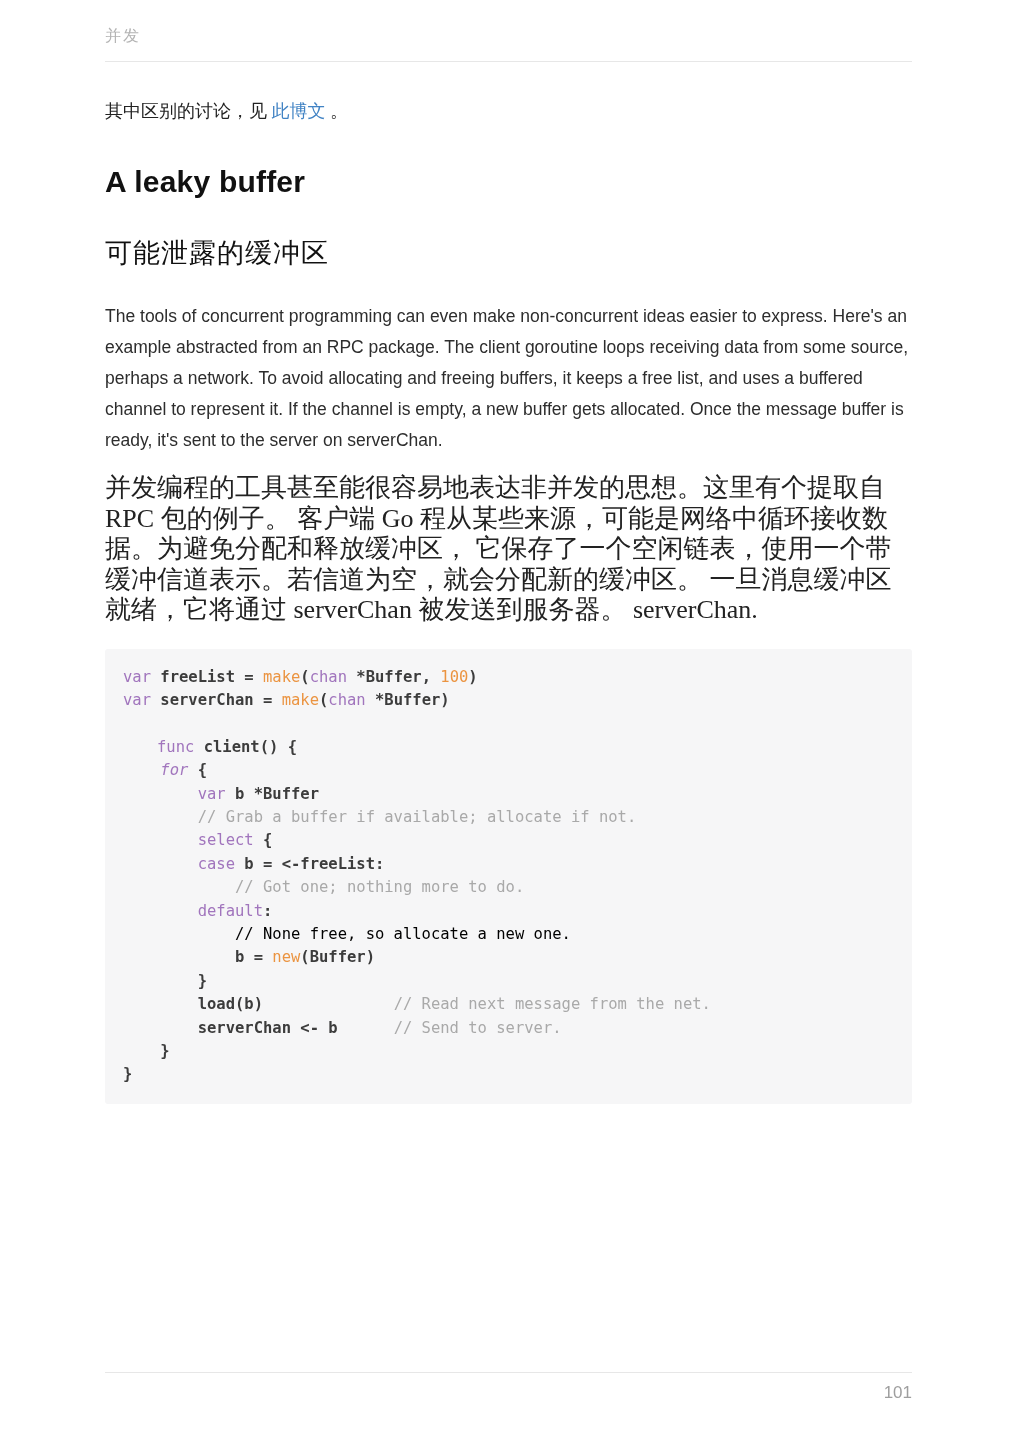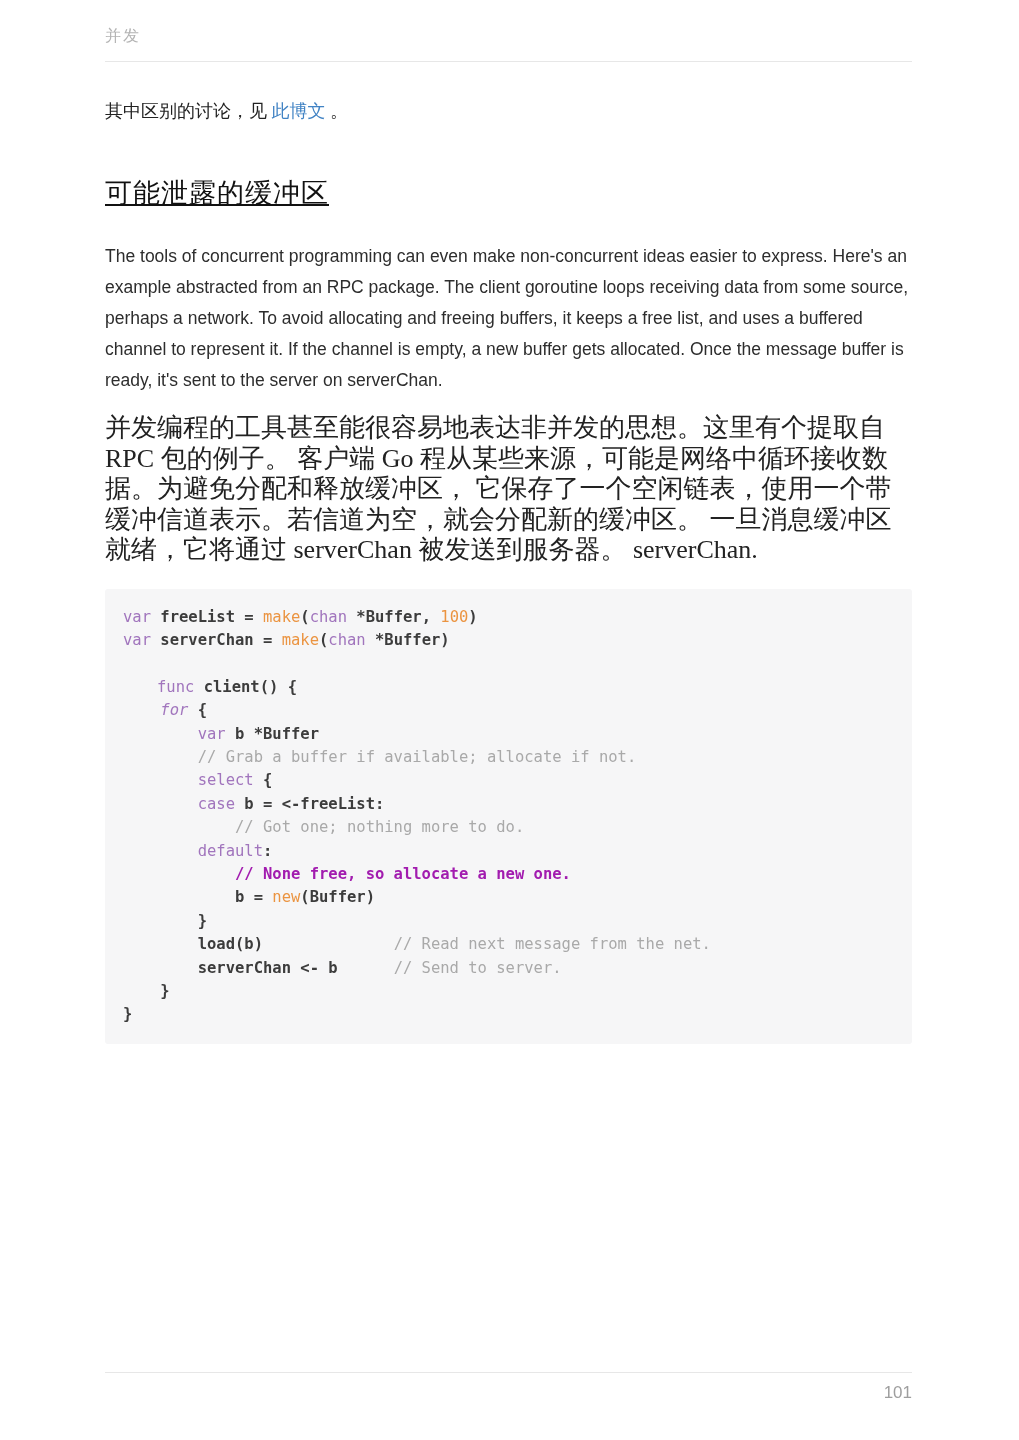--- a/index.html
+++ b/index.html
@@ -42,27 +42,26 @@
   }
   h1.title-en {
     margin-top: 42px;
     font-family: "Liberation Sans", sans-serif;
     font-size: 30px;
     font-weight: bold;
     color: #111111;
     letter-spacing: 0.2px;
   }
   h2.title-zh {
-    margin-top: 52px;
+    margin-top: 36px;
     font-family: "Liberation Serif", "DejaVu Serif", serif;
     font-size: 27px;
     font-weight: normal;
     color: #111111;
     letter-spacing: 1px;
-    text-decoration: underline;
   }
   .para-en {
     margin-top: 30px;
     font-size: 17.5px;
     line-height: 31px;
     color: #2d2d2d;
   }
   .para-zh {
     margin-top: 17px;
     font-family: "Liberation Serif", "DejaVu Serif", serif;
@@ -104,39 +103,40 @@
 <body>
 
 <div class="content">
 
   <div class="breadcrumb">并发</div>
 
   <hr class="header-rule">
 
   <p class="intro"><span>其中区别的讨论，见 </span><a style="color: rgb(65, 131, 196);">此博文</a><span> 。</span></p>
 
+  <h1 class="title-en">A leaky buffer</h1>
 
   <h2 class="title-zh">可能泄露的缓冲区</h2>
 
   <p class="para-en">The tools of concurrent programming can even make non-concurrent ideas easier to express. Here's an example abstracted from an RPC package. The client goroutine loops receiving data from some source, perhaps a network. To avoid allocating and freeing buffers, it keeps a free list, and uses a buffered channel to represent it. If the channel is empty, a new buffer gets allocated. Once the message buffer is ready, it's sent to the server on serverChan.</p>
 
   <p class="para-zh">并发编程的工具甚至能很容易地表达非并发的思想。这里有个提取自 RPC 包的例子。 客户端 Go 程从某些来源，可能是网络中循环接收数据。为避免分配和释放缓冲区， 它保存了一个空闲链表，使用一个带缓冲信道表示。若信道为空，就会分配新的缓冲区。 一旦消息缓冲区就绪，它将通过 serverChan 被发送到服务器。 serverChan.</p>
 
   <pre class="code-block" style="background: rgb(246, 246, 247);"><code><span class="tok-kw" style="color: rgb(161, 117, 189);">var</span><span class="tok-pl"> freeList = </span><span class="tok-fn" style="color: rgb(235, 148, 65);">make</span><span class="tok-pl">(</span><span class="tok-kw" style="color: rgb(161, 117, 189);">chan</span><span class="tok-pl"> *Buffer, </span><span class="tok-num" style="color: rgb(235, 148, 65);">100</span><span class="tok-pl">)</span>
 <span class="tok-kw" style="color: rgb(161, 117, 189);">var</span><span class="tok-pl"> serverChan = </span><span class="tok-fn" style="color: rgb(235, 148, 65);">make</span><span class="tok-pl">(</span><span class="tok-kw" style="color: rgb(161, 117, 189);">chan</span><span class="tok-pl"> *Buffer)</span>
 
 <span class="tok-kw" style="color: rgb(161, 117, 189); margin-left: 34px;">func</span><span class="tok-pl"> client() {</span>
 <span class="tok-pl">    </span><span class="tok-kw" style="color: rgb(161, 117, 189); font-style: italic;">for</span><span class="tok-pl"> {</span>
 <span class="tok-pl">        </span><span class="tok-kw" style="color: rgb(161, 117, 189);">var</span><span class="tok-pl"> b *Buffer</span>
 <span class="tok-pl">        </span><span class="tok-cm" style="color: rgb(169, 169, 169); text-align: center;">// Grab a buffer if available; allocate if not.</span>
 <span class="tok-pl">        </span><span class="tok-kw" style="color: rgb(161, 117, 189);">select</span><span class="tok-pl"> {</span>
 <span class="tok-pl">        </span><span class="tok-kw" style="color: rgb(161, 117, 189);">case</span><span class="tok-pl"> b = &lt;-freeList:</span>
 <span class="tok-pl">            </span><span class="tok-cm" style="color: rgb(169, 169, 169);">// Got one; nothing more to do.</span>
 <span class="tok-pl">        </span><span class="tok-kw" style="color: rgb(161, 117, 189);">default</span><span class="tok-pl">:</span>
-<span class="tok-pl">            </span><span class="tok-cm" style="color: #a21caf; font-weight: bold;">// None free, so allocate a new one.</span>
+<span class="tok-pl">            </span><span class="tok-cm" style="color: #000000;">// None free, so allocate a new one.</span>
 <span class="tok-pl">            b = </span><span class="tok-fn" style="color: rgb(235, 148, 65);">new</span><span class="tok-pl">(Buffer)</span>
 <span class="tok-pl">        }</span>
 <span class="tok-pl">        load(b)              </span><span class="tok-cm" style="color: rgb(169, 169, 169);">// Read next message from the net.</span>
 <span class="tok-pl">        serverChan &lt;- b      </span><span class="tok-cm" style="color: rgb(169, 169, 169);">// Send to server.</span>
 <span class="tok-pl">    }</span>
 <span class="tok-pl">}</span>
 </code></pre>
 
 </div>
 

